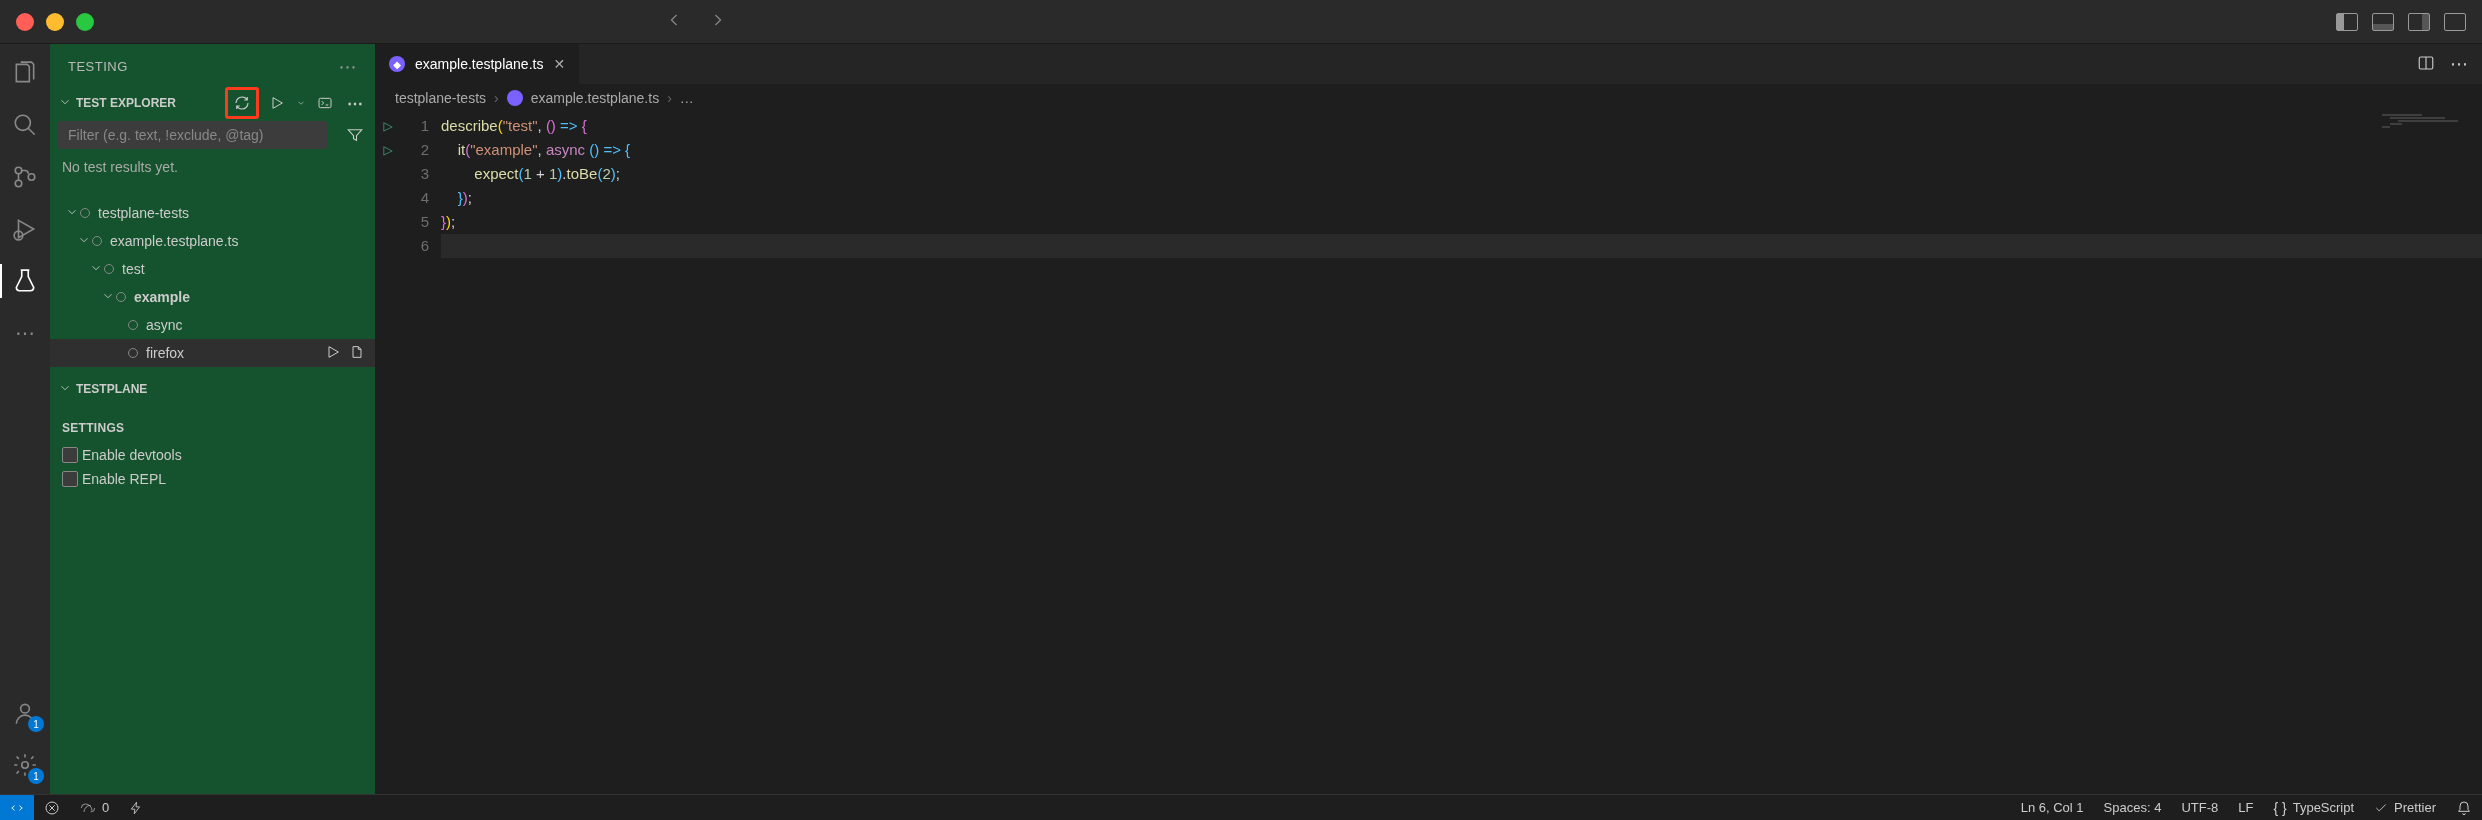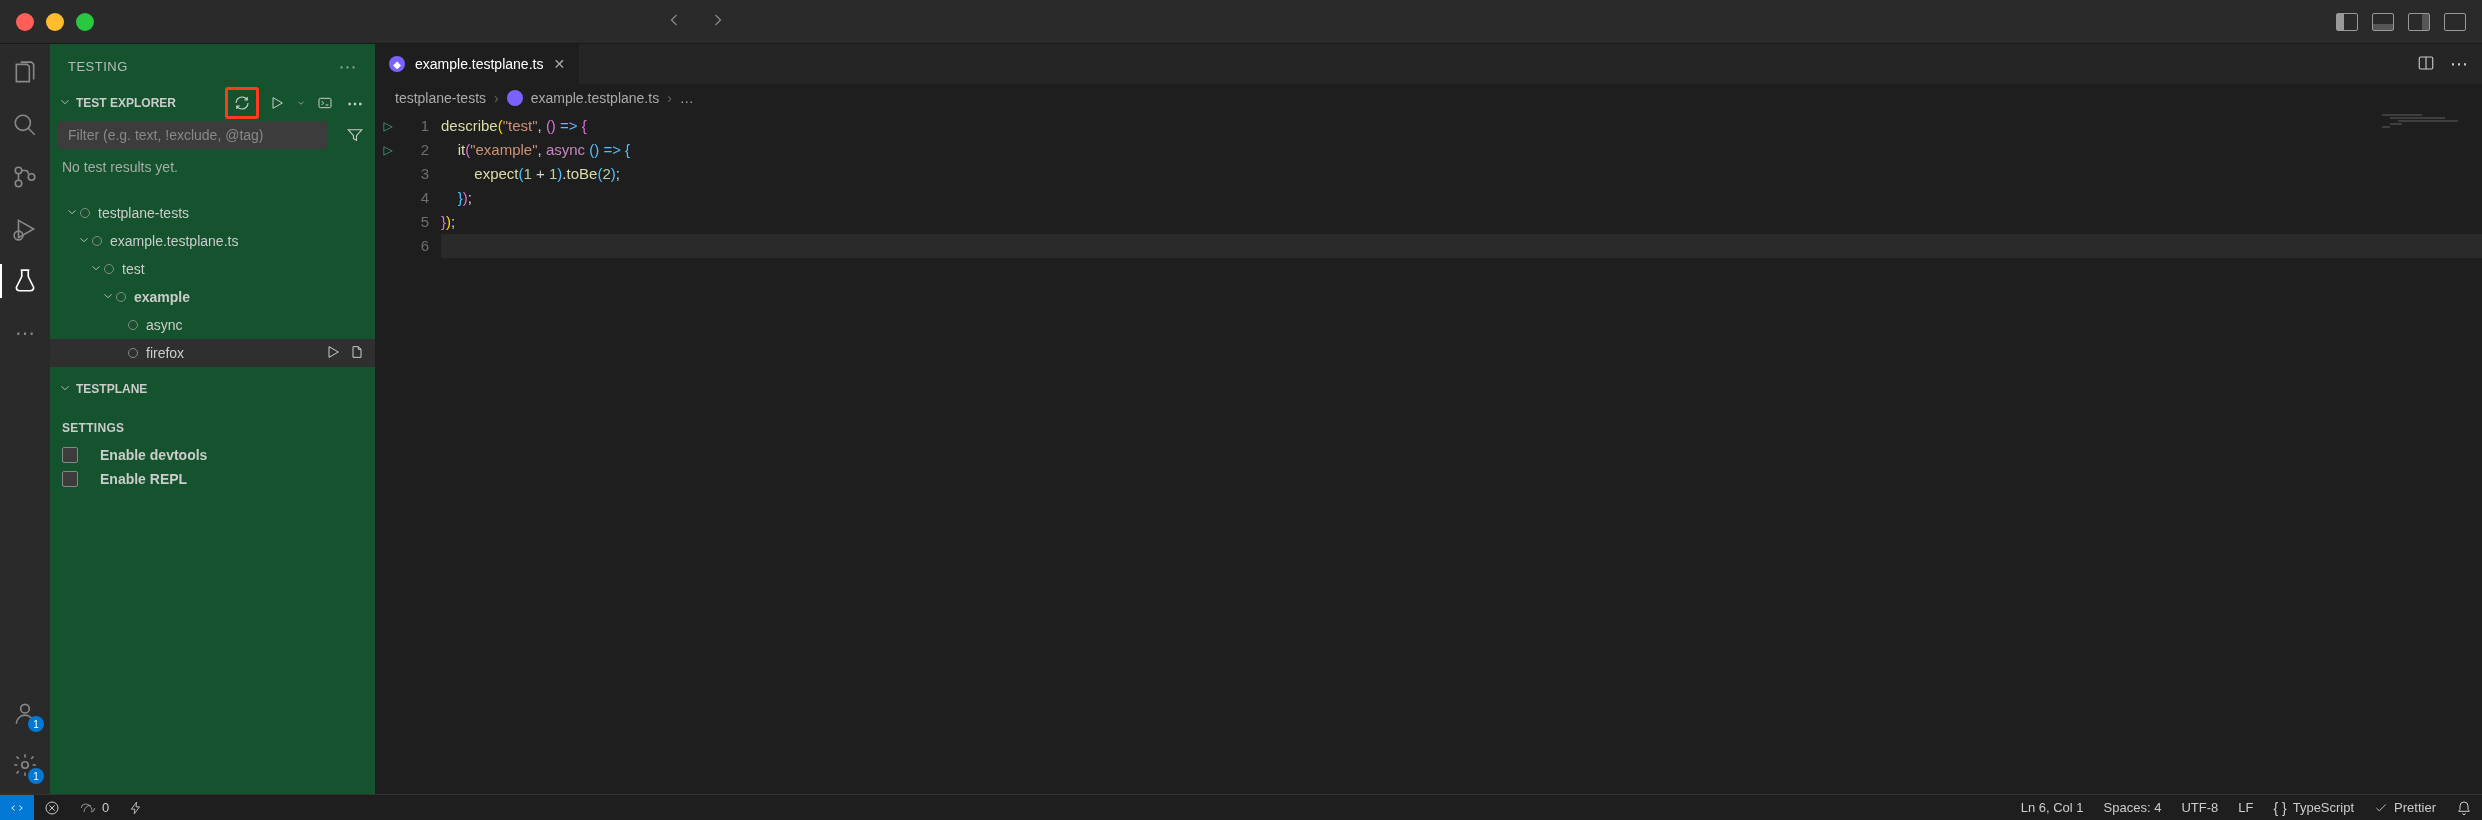--- a/index.html
+++ b/index.html
@@ -50,21 +50,21 @@
     .info-text { padding: 6px 12px; color: #aaa; font-size: 14px; }
     
     .tree { padding-top: 18px; }
     .tree-item { height: 28px; display: flex; align-items: center; color: #ccc; cursor: pointer; font-size: 14px; }
     .tree-item.hovered { background: #2f2f2f; }
     .tree-item .chev { width: 16px; text-align: center; }
     .tree-item .status-dot { width: 10px; height: 10px; border: 1.5px solid #888; border-radius: 50%; margin-right: 8px; }
     .tree-item .row-actions { margin-left: auto; display: none; gap: 8px; padding-right: 10px; color: #ccc; }
     .tree-item.hovered .row-actions { display: flex; }
     .settings-header { padding: 18px 12px 8px 12px; font-size: 12px; font-weight: 600; color: #ccc; letter-spacing: 0.3px; }
-    .setting-row { display: flex; align-items: center; gap: 22px; padding: 4px 12px; font-size: 14px; color: #ccc; font-weight: bold; }
+    .setting-row { display: flex; align-items: center; gap: 4px; padding: 4px 12px; font-size: 14px; color: #ccc; }
     .checkbox { width: 16px; height: 16px; border: 1.5px solid #888; background: #3c3c3c; border-radius: 2px; }
     
     
     .editor-area { flex: 1; display: flex; flex-direction: column; background: #1e1e1e; position: relative; }
     .tabs { height: 40px; background: #252526; display: flex; }
     .tab { height: 40px; padding: 0 14px; display: flex; align-items: center; gap: 10px; background: #1e1e1e; border-right: 1px solid #252526; font-size: 14px; color: #fff; cursor: pointer; }
     .tab .file-icon { width: 16px; height: 16px; border-radius: 50%; background: #7b61ff; display: flex; align-items: center; justify-content: center; font-size: 10px; color: #fff; }
     .tab .close { color: #aaa; cursor: pointer; }
     .editor-actions { margin-left: auto; display: flex; gap: 14px; padding: 0 14px; align-items: center; color: #ccc; }
     

